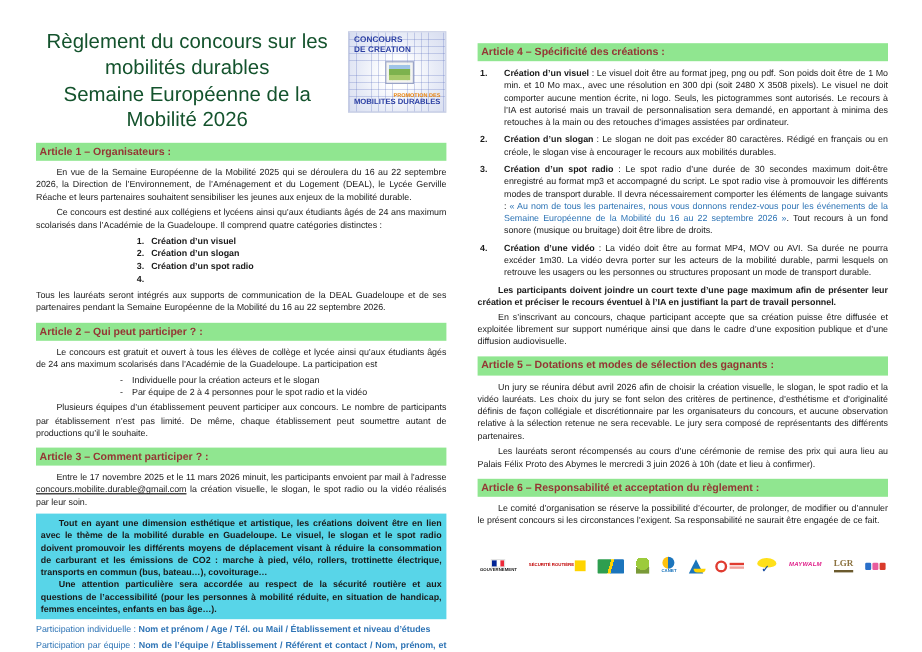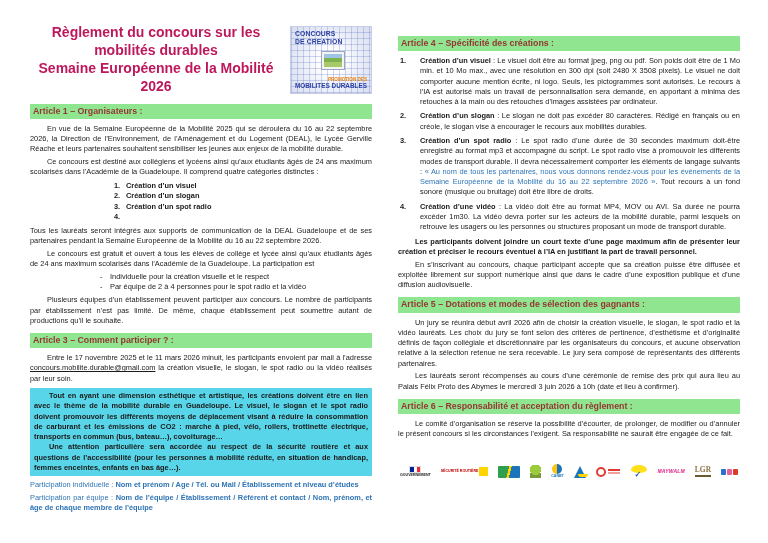--- a/index.html
+++ b/index.html
@@ -7,21 +7,21 @@
   body { font-family:"Liberation Sans", sans-serif; }
   .page {
     position:relative; width:768px; height:543px; background:#ffffff;
     overflow:hidden; padding:24px 28px 0 30px;
   }
   .cols { display:flex; gap:26px; }
   .col { width:342px; font-size:7.4px; line-height:1.39; color:#1a1a1a; }
   .col.right { padding-top:12px; }
 
   
-  .doc-title { text-align:center; font-weight:bold; font-size:14px; line-height:1.28; color:#be185d; margin-bottom:8px; }
+  .doc-title { text-align:center; font-weight:normal; font-size:17px; line-height:1.28; color:#14532d; margin-bottom:8px; }
 
   
   .logo {
     float:right; width:82px; height:68px; margin:2px 0 4px 8px;
     background:
       repeating-linear-gradient(0deg, rgba(90,110,190,.28) 0 .6px, transparent .6px 6px),
       repeating-linear-gradient(90deg, rgba(90,110,190,.28) 0 .6px, transparent .6px 6px),
       radial-gradient(circle at 50% 52%, #ffffff 0 22%, #e8ecf7 60%, #d7ddf0 100%);
     border:.5px solid #c6cde4; position:relative; padding:3px 4px;
   }
@@ -141,25 +141,28 @@
         <div class="num-item">
             <span class="n">3.</span>
             <span>Création d’un spot radio</span>
           </div>
         <div class="num-item">
             <span class="n">4.</span>
           </div>
       </div>
       <p class="body">Tous les lauréats seront intégrés aux supports de communication de la DEAL Guadeloupe et de ses partenaires pendant la Semaine Européenne de la Mobilité du 16 au 22 septembre 2026.</p>
 
+      <div class="art-heading">
+        <span>Article 2 – Qui peut participer ? :</span>
+      </div>
       <p class="body indent">Le concours est gratuit et ouvert à tous les élèves de collège et lycée ainsi qu’aux étudiants âgés de 24 ans maximum scolarisés dans l’Académie de la Guadeloupe. La participation est</p>
       <div class="dash-list">
         <div class="dash-item">
             <span class="d">-</span>
-            <span>Individuelle pour la création visuelle et le respect</span>
+            <span>Individuelle pour la création acteurs et le slogan</span>
           </div>
         <div class="dash-item">
             <span class="d">-</span>
             <span>Par équipe de 2 à 4 personnes pour le spot radio et la vidéo</span>
           </div>
       </div>
       <p class="body indent">Plusieurs équipes d’un établissement peuvent participer aux concours. Le nombre de participants par établissement n’est pas limité. De même, chaque établissement peut soumettre autant de productions qu’il le souhaite.</p>
 
       <div class="art-heading">
         <span>Article 3 – Comment participer ? :</span>

